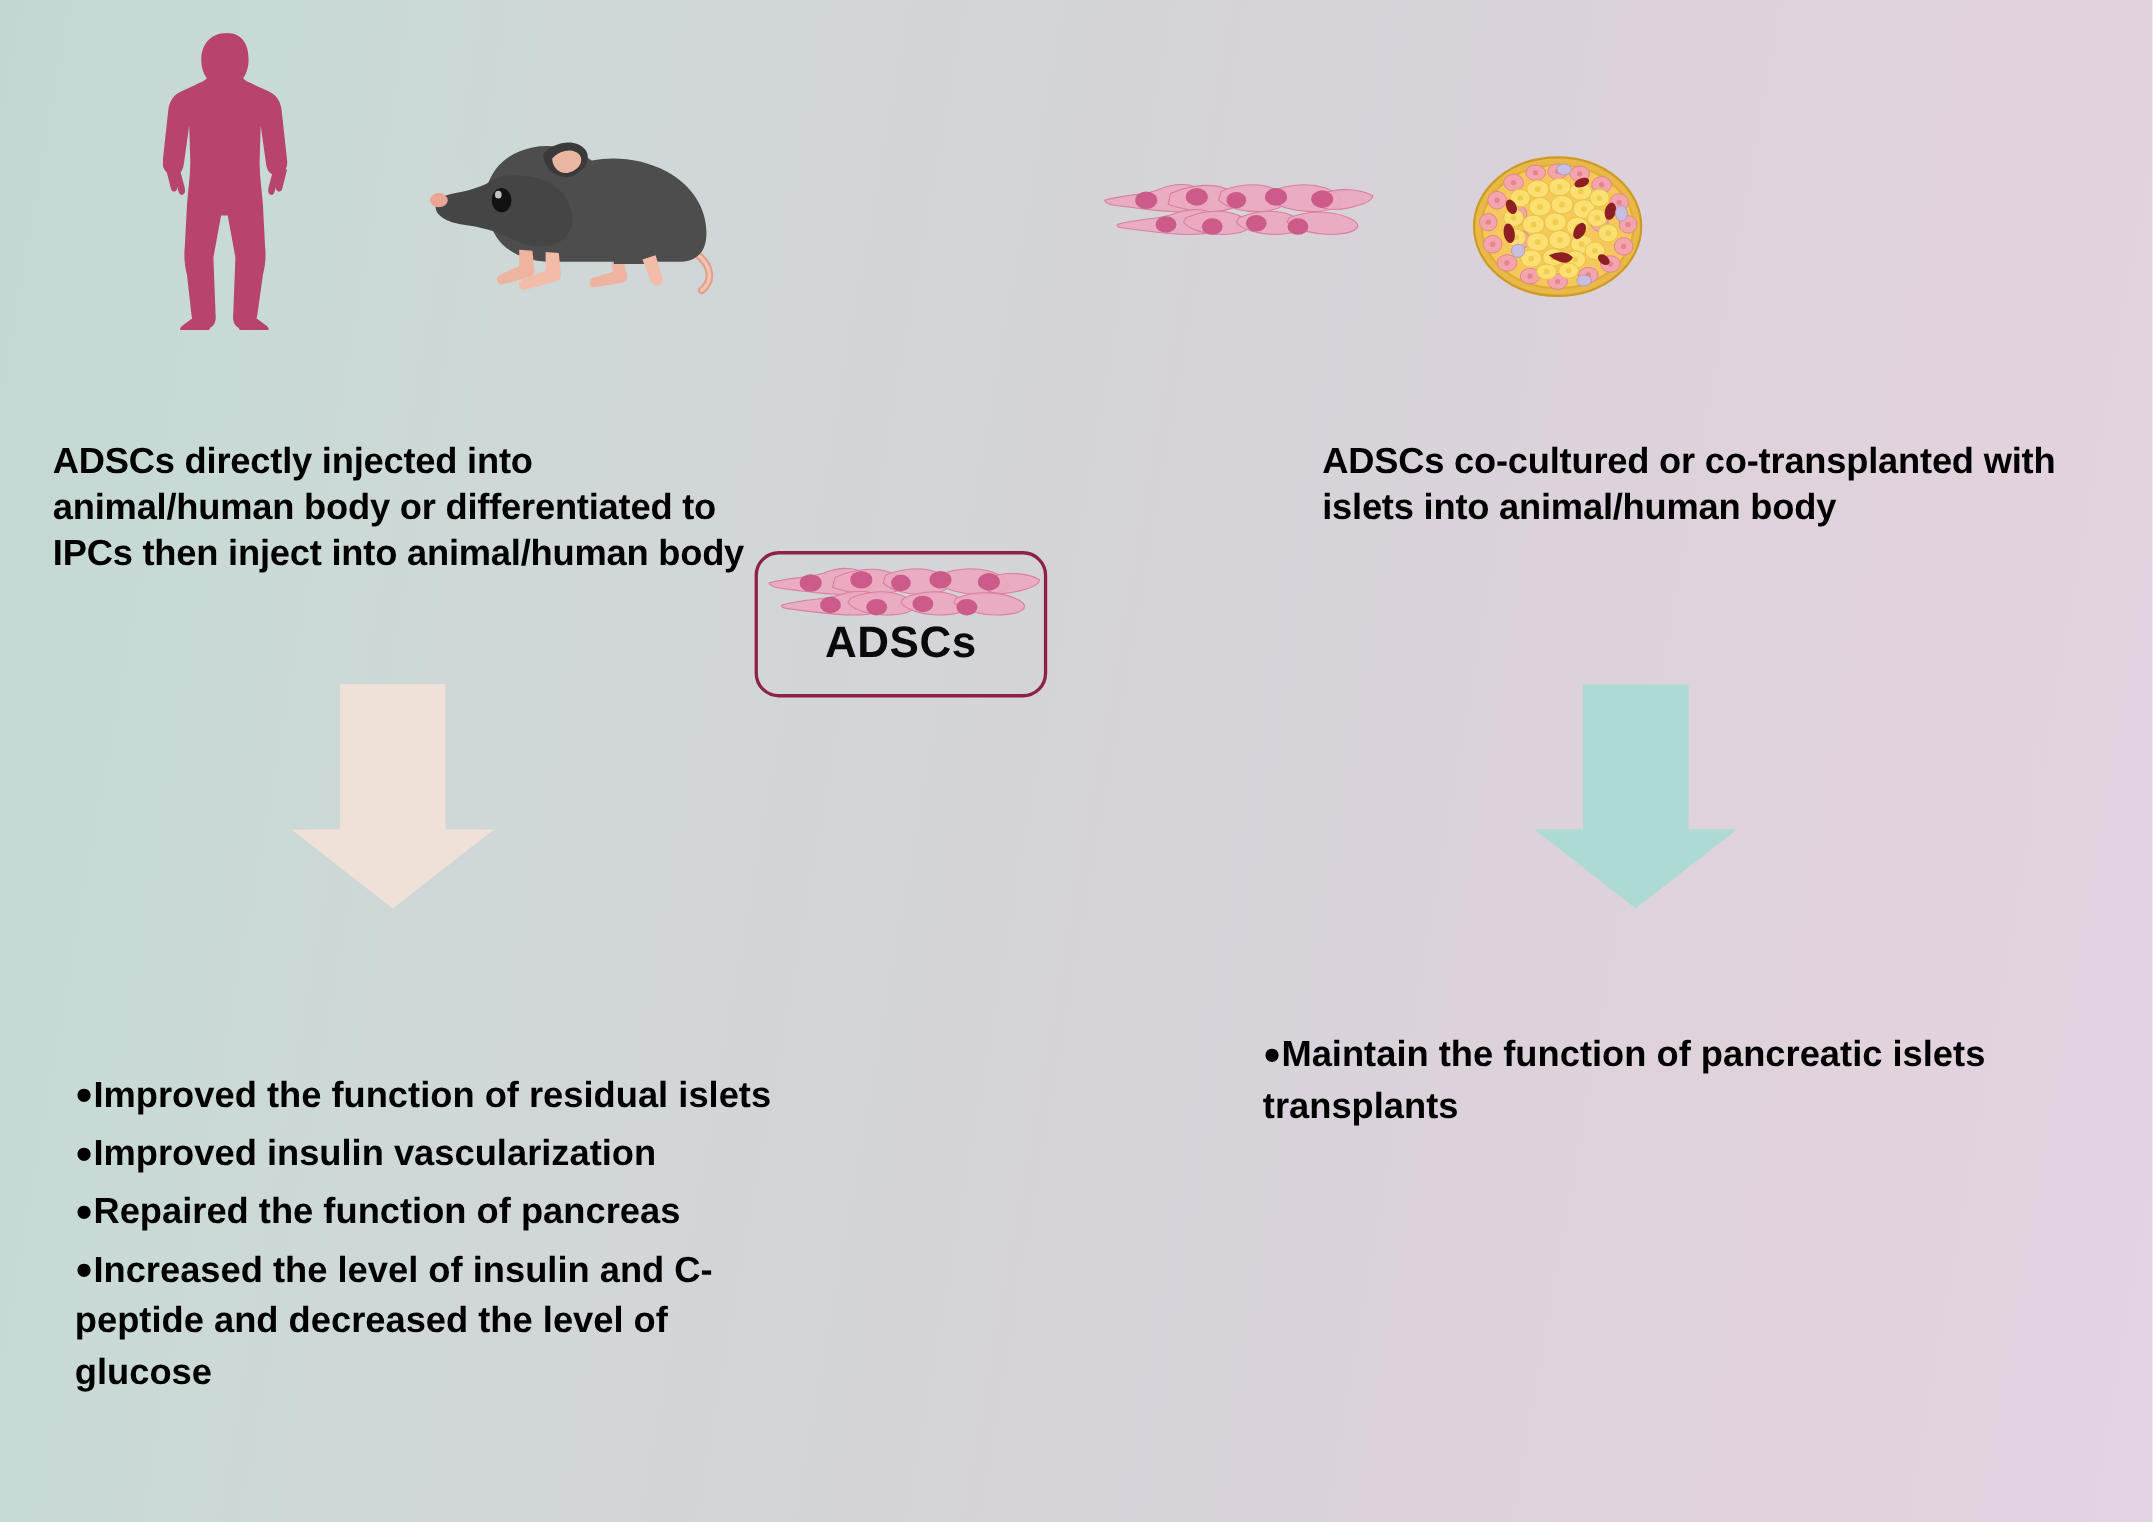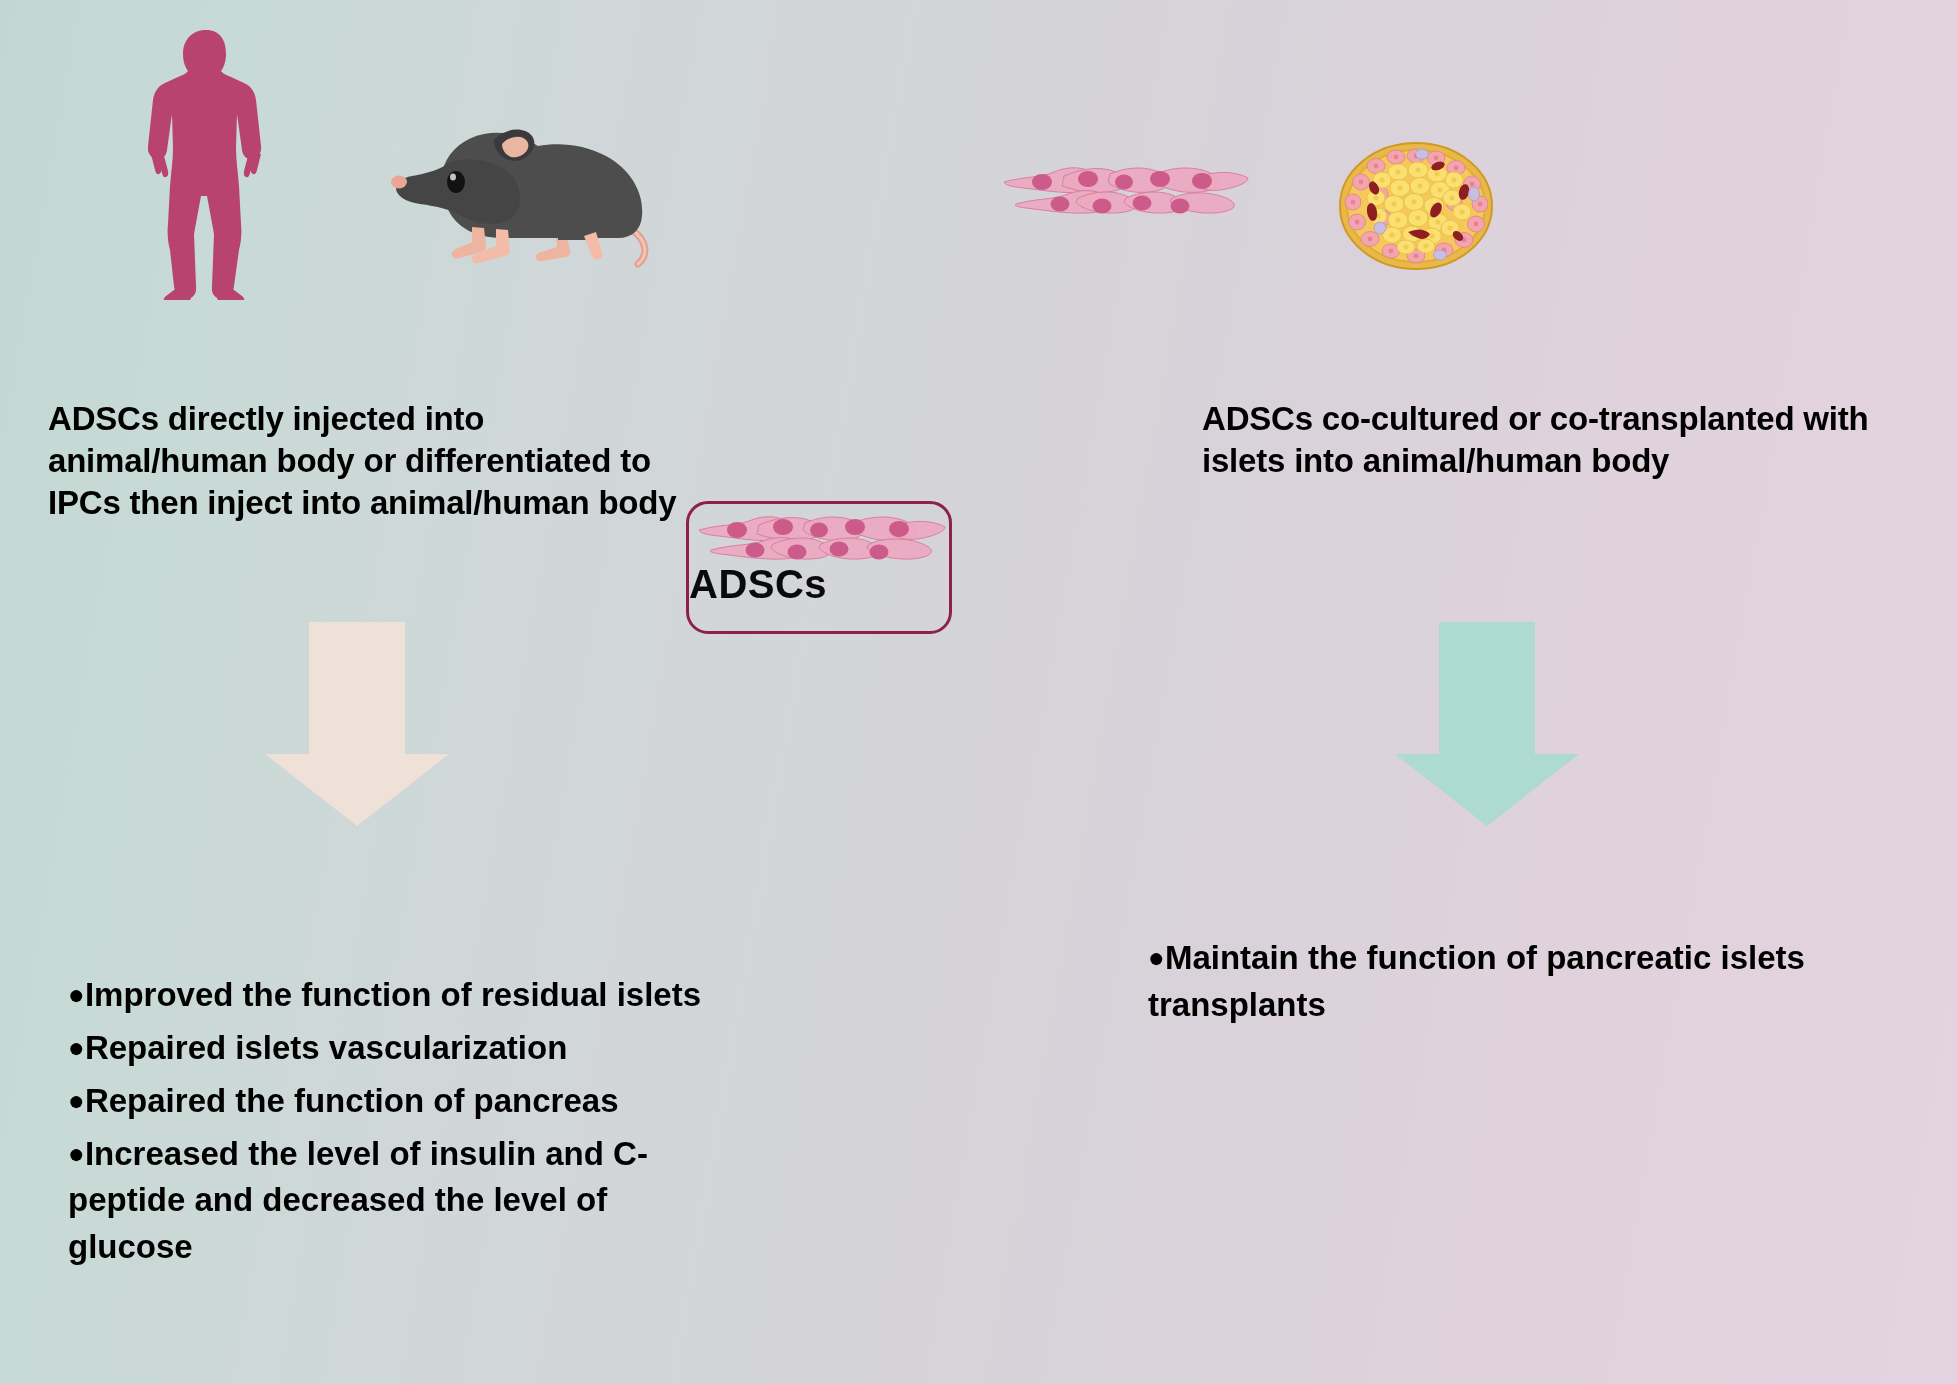--- a/index.html
+++ b/index.html
@@ -83,21 +83,21 @@
     left: 8px;
     top: 6px;
     width: 250px;
     height: 52px;
   }
   #adsc-box-label {
     position: absolute;
     left: 0;
     right: 0;
     top: 58px;
-    text-align: left;
+    text-align: center;
     font-size: 40px;
     font-weight: bold;
     color: #0a0a0a;
     letter-spacing: 0.5px;
   }
 
   
   #human-figure   { position: absolute; left: 148px;  top: 28px;  width: 116px; height: 272px; }
   #mouse-figure   { position: absolute; left: 352px;  top: 100px; width: 312px; height: 168px; }
   #adsc-cluster-top { position: absolute; left: 1002px; top: 160px; width: 248px; height: 58px; }
@@ -376,21 +376,21 @@
       </g>
     </svg>
     <div id="adsc-box-label">ADSCs</div>
   </div>
 
   <div class="bullet-list" id="outcomes-left">
     <div class="bullet-item">
       <span class="dot">●</span><span>Improved the function of residual islets</span>
     </div>
     <div class="bullet-item">
-      <span class="dot">●</span><span>Repaired islets vascularization</span>
+      <span class="dot">●</span><span>Improved insulin vascularization</span>
     </div>
     <div class="bullet-item">
       <span class="dot">●</span><span>Repaired the function of pancreas</span>
     </div>
     <div class="bullet-item">
       <span class="dot">●</span><span>Increased the level of insulin and C-peptide and decreased the level of glucose</span>
     </div>
   </div>
 
   <div class="bullet-list" id="outcomes-right">

